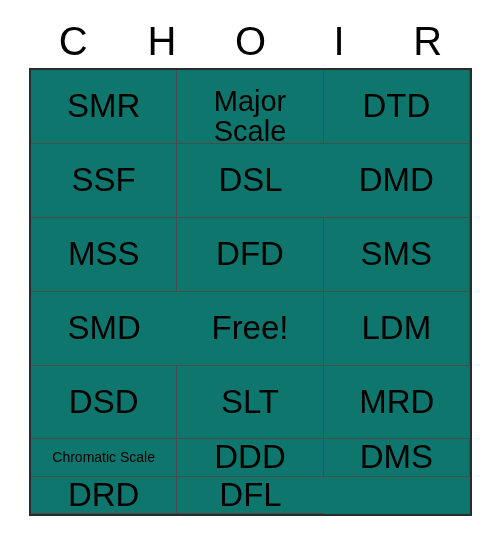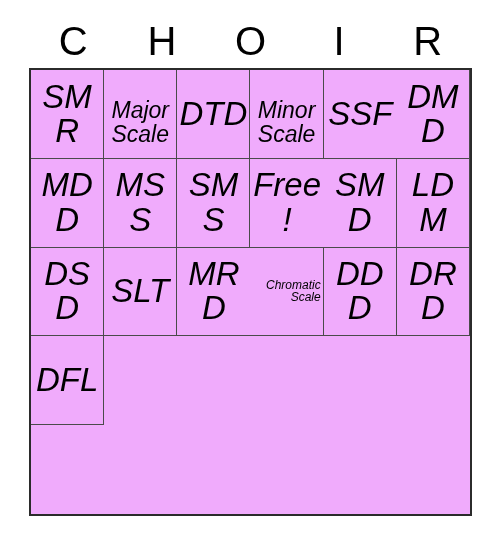--- a/index.html
+++ b/index.html
@@ -43,24 +43,23 @@
   
   #bingo-grid {
     position: absolute;
     left: 29px;
     top: 68px;
     width: 443px;
     height: 448px;
     box-sizing: border-box;
     border: 2px solid #2b2b2b;
     display: grid;
-    grid-template-columns: repeat(6, 1fr);
+    grid-template-columns: repeat(3, 1fr);
     grid-template-rows: repeat(5, 1fr);
-    background: #f0abfc;
-    font-style: italic;
+    background: #0f766e;
   }
   .cell {
     box-sizing: border-box;
     border-right: 1px solid #4a4a4a;
     border-bottom: 1px solid #4a4a4a;
     display: flex;
     align-items: center;
     justify-content: center;
     text-align: center;
     padding: 1px 2px;
@@ -71,22 +70,22 @@
   .cell:nth-child(n+21) { border-bottom: none; }
 
   .cell-text {
     display: block;
     width: 100%;
     line-height: 1.04;
     word-break: break-word;
   }
   
   .size-large  { font-size: 33px; }
-  .size-medium { font-size: 23px; margin-top: 19px; }
-  .size-small  { font-size: 12px; text-align: right; }
+  .size-medium { font-size: 29px; margin-top: 19px; }
+  .size-small  { font-size: 14px; }
 </style>
 </head>
 <body>
 
 <div id="card">
 
   <div id="header-row">
       <div class="header-letter">C</div>
       <div class="header-letter">H</div>
       <div class="header-letter">O</div>
@@ -98,62 +97,65 @@
       <div class="cell">
         <span class="cell-text size-large">SMR</span>
       </div>
       <div class="cell">
         <span class="cell-text size-medium">Major Scale</span>
       </div>
       <div class="cell">
         <span class="cell-text size-large">DTD</span>
       </div>
       <div class="cell">
-        <span class="cell-text size-medium">Minor Scale</span>
+        <span class="cell-text size-large">SSF</span>
       </div>
       <div class="cell">
-        <span class="cell-text size-large">SSF</span>
+        <span class="cell-text size-large">DSL</span>
       </div>
       <div class="cell">
         <span class="cell-text size-large">DMD</span>
       </div>
       <div class="cell">
-        <span class="cell-text size-large">MDD</span>
+        <span class="cell-text size-large">MSS</span>
       </div>
       <div class="cell">
-        <span class="cell-text size-large">MSS</span>
+        <span class="cell-text size-large">DFD</span>
       </div>
       <div class="cell">
         <span class="cell-text size-large">SMS</span>
       </div>
       <div class="cell">
-        <span class="cell-text size-large">Free!</span>
+        <span class="cell-text size-large">SMD</span>
       </div>
       <div class="cell">
-        <span class="cell-text size-large">SMD</span>
+        <span class="cell-text size-large">Free!</span>
       </div>
       <div class="cell">
         <span class="cell-text size-large">LDM</span>
       </div>
       <div class="cell">
         <span class="cell-text size-large">DSD</span>
       </div>
       <div class="cell">
         <span class="cell-text size-large">SLT</span>
       </div>
       <div class="cell">
         <span class="cell-text size-large">MRD</span>
       </div>
       <div class="cell">
         <span class="cell-text size-small">Chromatic Scale</span>
       </div>
       <div class="cell">
         <span class="cell-text size-large">DDD</span>
       </div>
       <div class="cell">
+        <span class="cell-text size-large">DMS</span>
+      </div>
+      <div class="cell">
         <span class="cell-text size-large">DRD</span>
       </div>
       <div class="cell">
         <span class="cell-text size-large">DFL</span>
       </div>
     </div>
 
 </div>
 
 </body></html>

